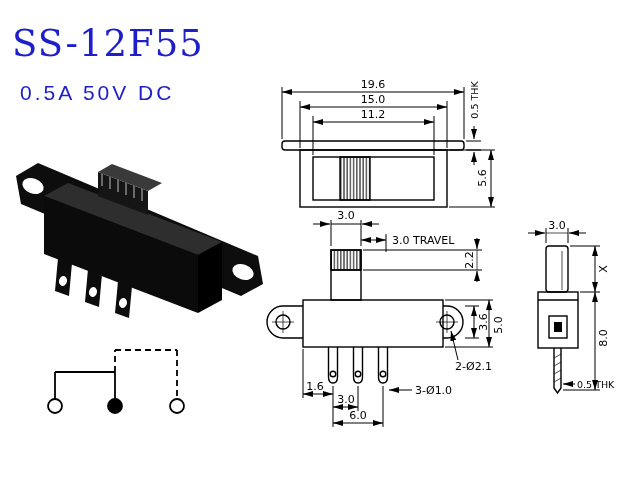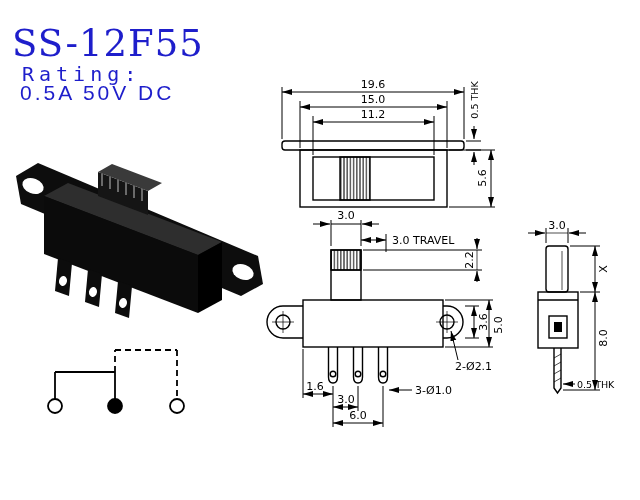--- a/index.html
+++ b/index.html
@@ -23,21 +23,20 @@
   .schd{ stroke:#000; stroke-width:1.8; stroke-dasharray:6 4; fill:none; }
   text.dim   { font-family:"DejaVu Sans", sans-serif; font-size:11px; fill:#000; stroke:none; }
   text.dim-sm{ font-family:"DejaVu Sans", sans-serif; font-size:9.5px; fill:#000; stroke:none; }
 </style>
 </head>
 <body>
 
 <div class="page">
 
   <div class="model">SS-12F55</div>
-  <div class="rating-label">Rating:</div>
   <div class="rating-value">0.5A 50V DC</div>
 
   <svg class="draw" width="640" height="500" viewBox="0 0 640 500">
     <defs>
       <pattern id="hatchV" width="3.2" height="6" patternUnits="userSpaceOnUse">
         <path d="M1.6,0 V6" stroke="#000" stroke-width="1"></path>
       </pattern>
       <marker id="ae" markerWidth="11" markerHeight="8" refX="10" refY="3" orient="auto" markerUnits="userSpaceOnUse">
         <path d="M0,0 L10,3 L0,6 Z" fill="#000"></path>
       </marker>

